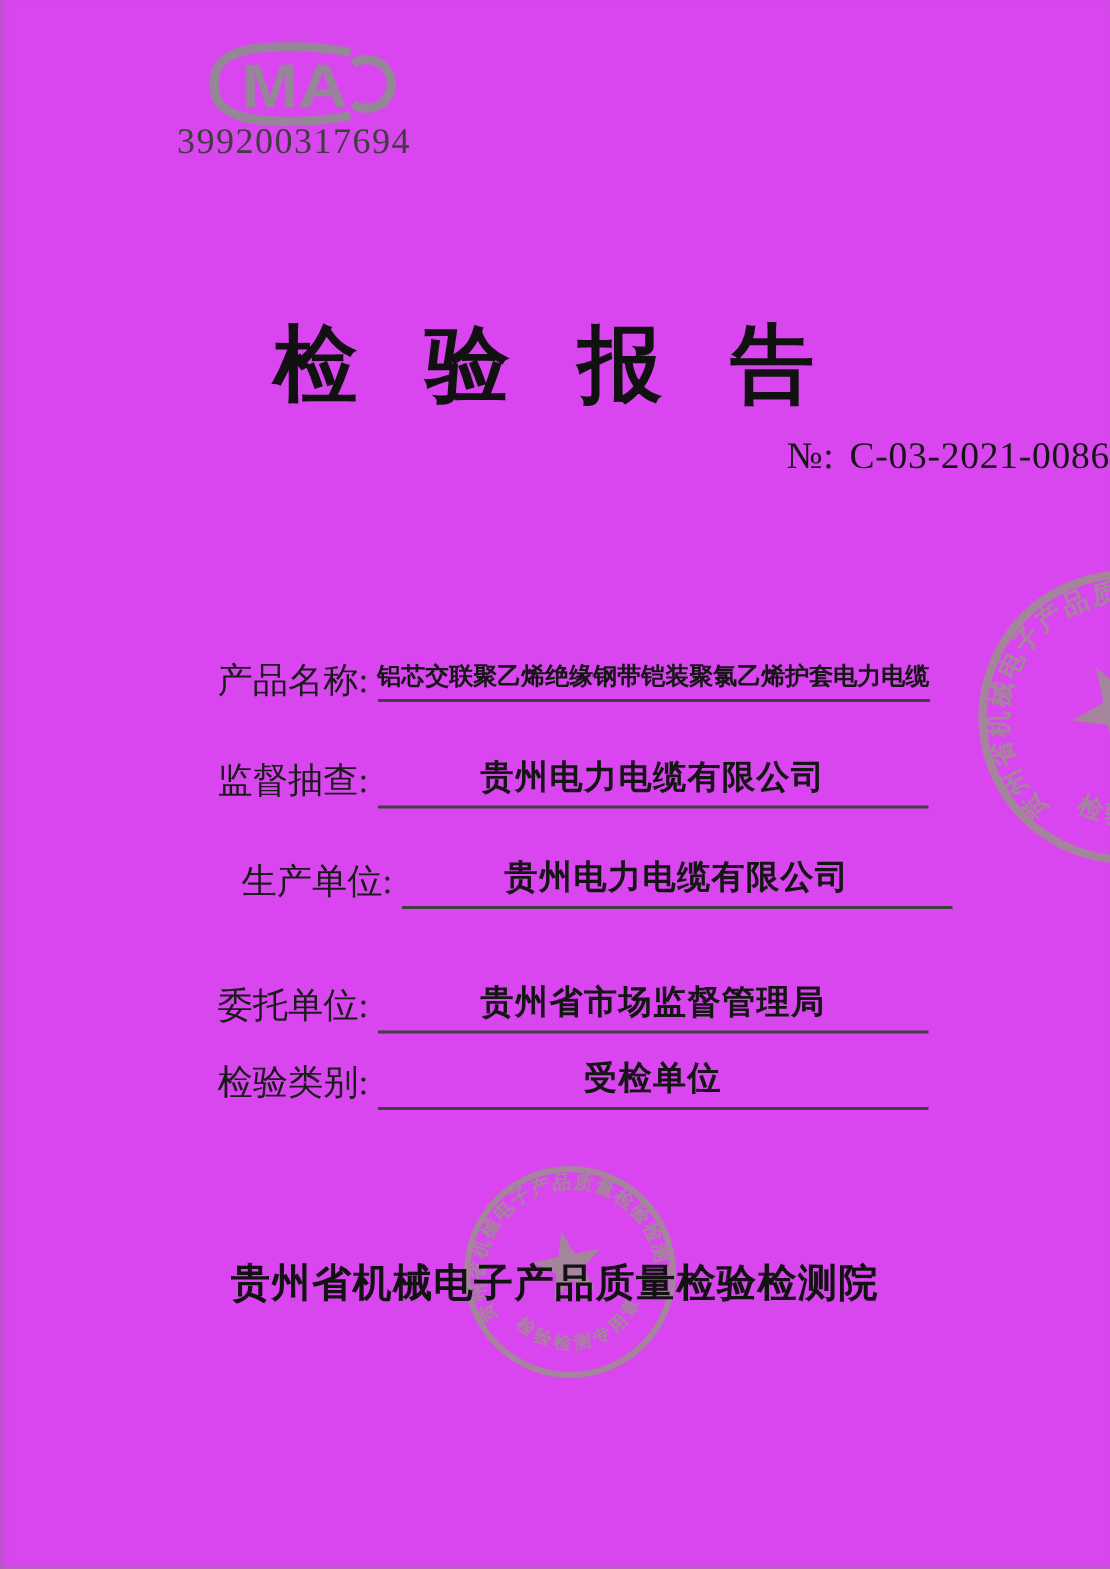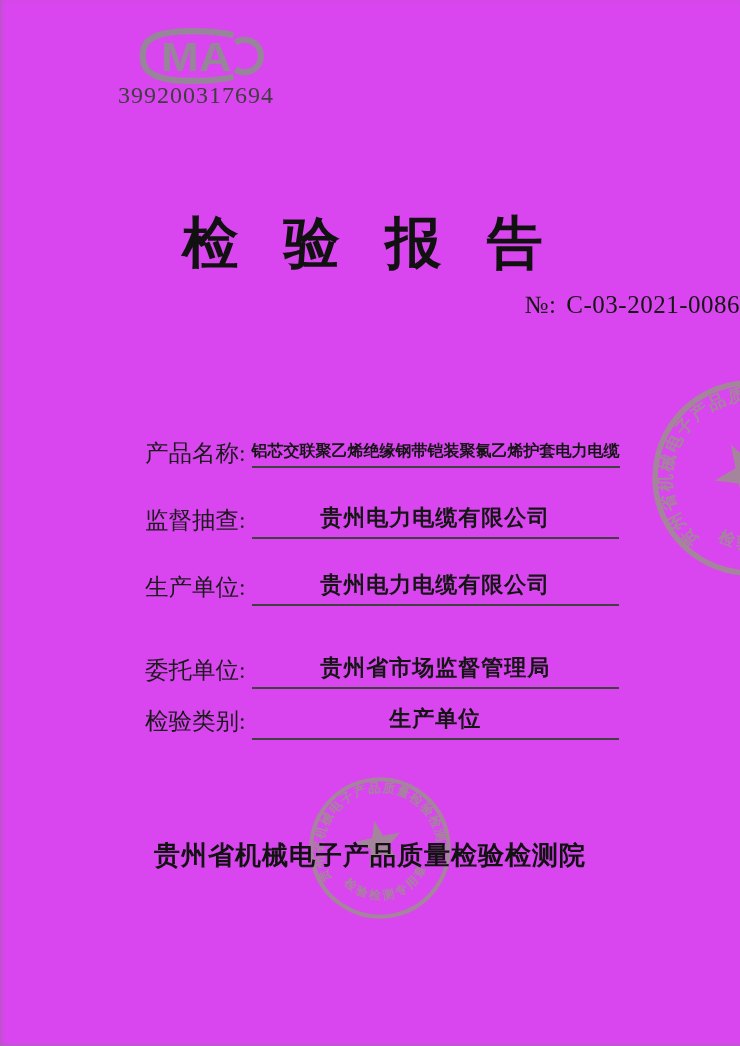--- a/index.html
+++ b/index.html
@@ -44,21 +44,21 @@
     flex:0 0 auto;font-size:23.5px;color:#1a1a1a;
     white-space:nowrap;padding-bottom:2px;
   }
   .field-value{
     flex:1 1 auto;margin-left:6px;
     border-bottom:2px solid #404040;
     text-align:center;font-weight:bold;color:#151515;
     padding-bottom:4px;white-space:nowrap;
   }
   .row-0{top:437px;} .row-0 .field-value{font-size:16px;letter-spacing:0;}
-  .row-1{top:504px;} .row-2{top:571px;} .row-3{top:654px;} .row-4{top:705px;}
+  .row-1{top:504px;} .row-2{top:571px;margin-left:16px;} .row-3{top:654px;} .row-4{top:705px;}
   .row-1 .field-value,.row-2 .field-value,.row-3 .field-value,.row-4 .field-value{
     font-size:22px;letter-spacing:1px;
   }
   
   .institute{
     position:absolute;top:838px;left:0;right:0;z-index:3;
     text-align:center;font-size:26px;font-weight:bold;color:#121212;
     letter-spacing:1px;
   }
   
@@ -105,21 +105,21 @@
   <div class="field-row row-2">
     <span class="field-label">生产单位:</span>
     <span class="field-value">贵州电力电缆有限公司</span>
   </div>
   <div class="field-row row-3">
     <span class="field-label">委托单位:</span>
     <span class="field-value">贵州省市场监督管理局</span>
   </div>
   <div class="field-row row-4">
     <span class="field-label">检验类别:</span>
-    <span class="field-value">生产单位</span>
+    <span class="field-value">受检单位</span>
   </div>
 
   <svg class="stamp stamp-right" viewBox="0 0 200 200" aria-hidden="true">
     <circle class="ring" cx="100" cy="100" r="94"></circle>
     <polygon class="star" points="100,62 107.6,84.5 131.4,84.8 112.4,99 119.4,121.7 100,108 80.6,121.7 87.6,99 68.6,84.8 92.4,84.5"></polygon>
     <defs>
       <path id="ring-path-r" d="M 26 130 A 79 79 0 1 1 174 130" fill="none"></path>
       <path id="bot-path-r" d="M 38 130 A 68 68 0 0 0 162 130" fill="none"></path>
     </defs>
     <text class="ring-text"><textPath href="#ring-path-r" startOffset="2">贵州省机械电子产品质量检验检测院</textPath></text>

